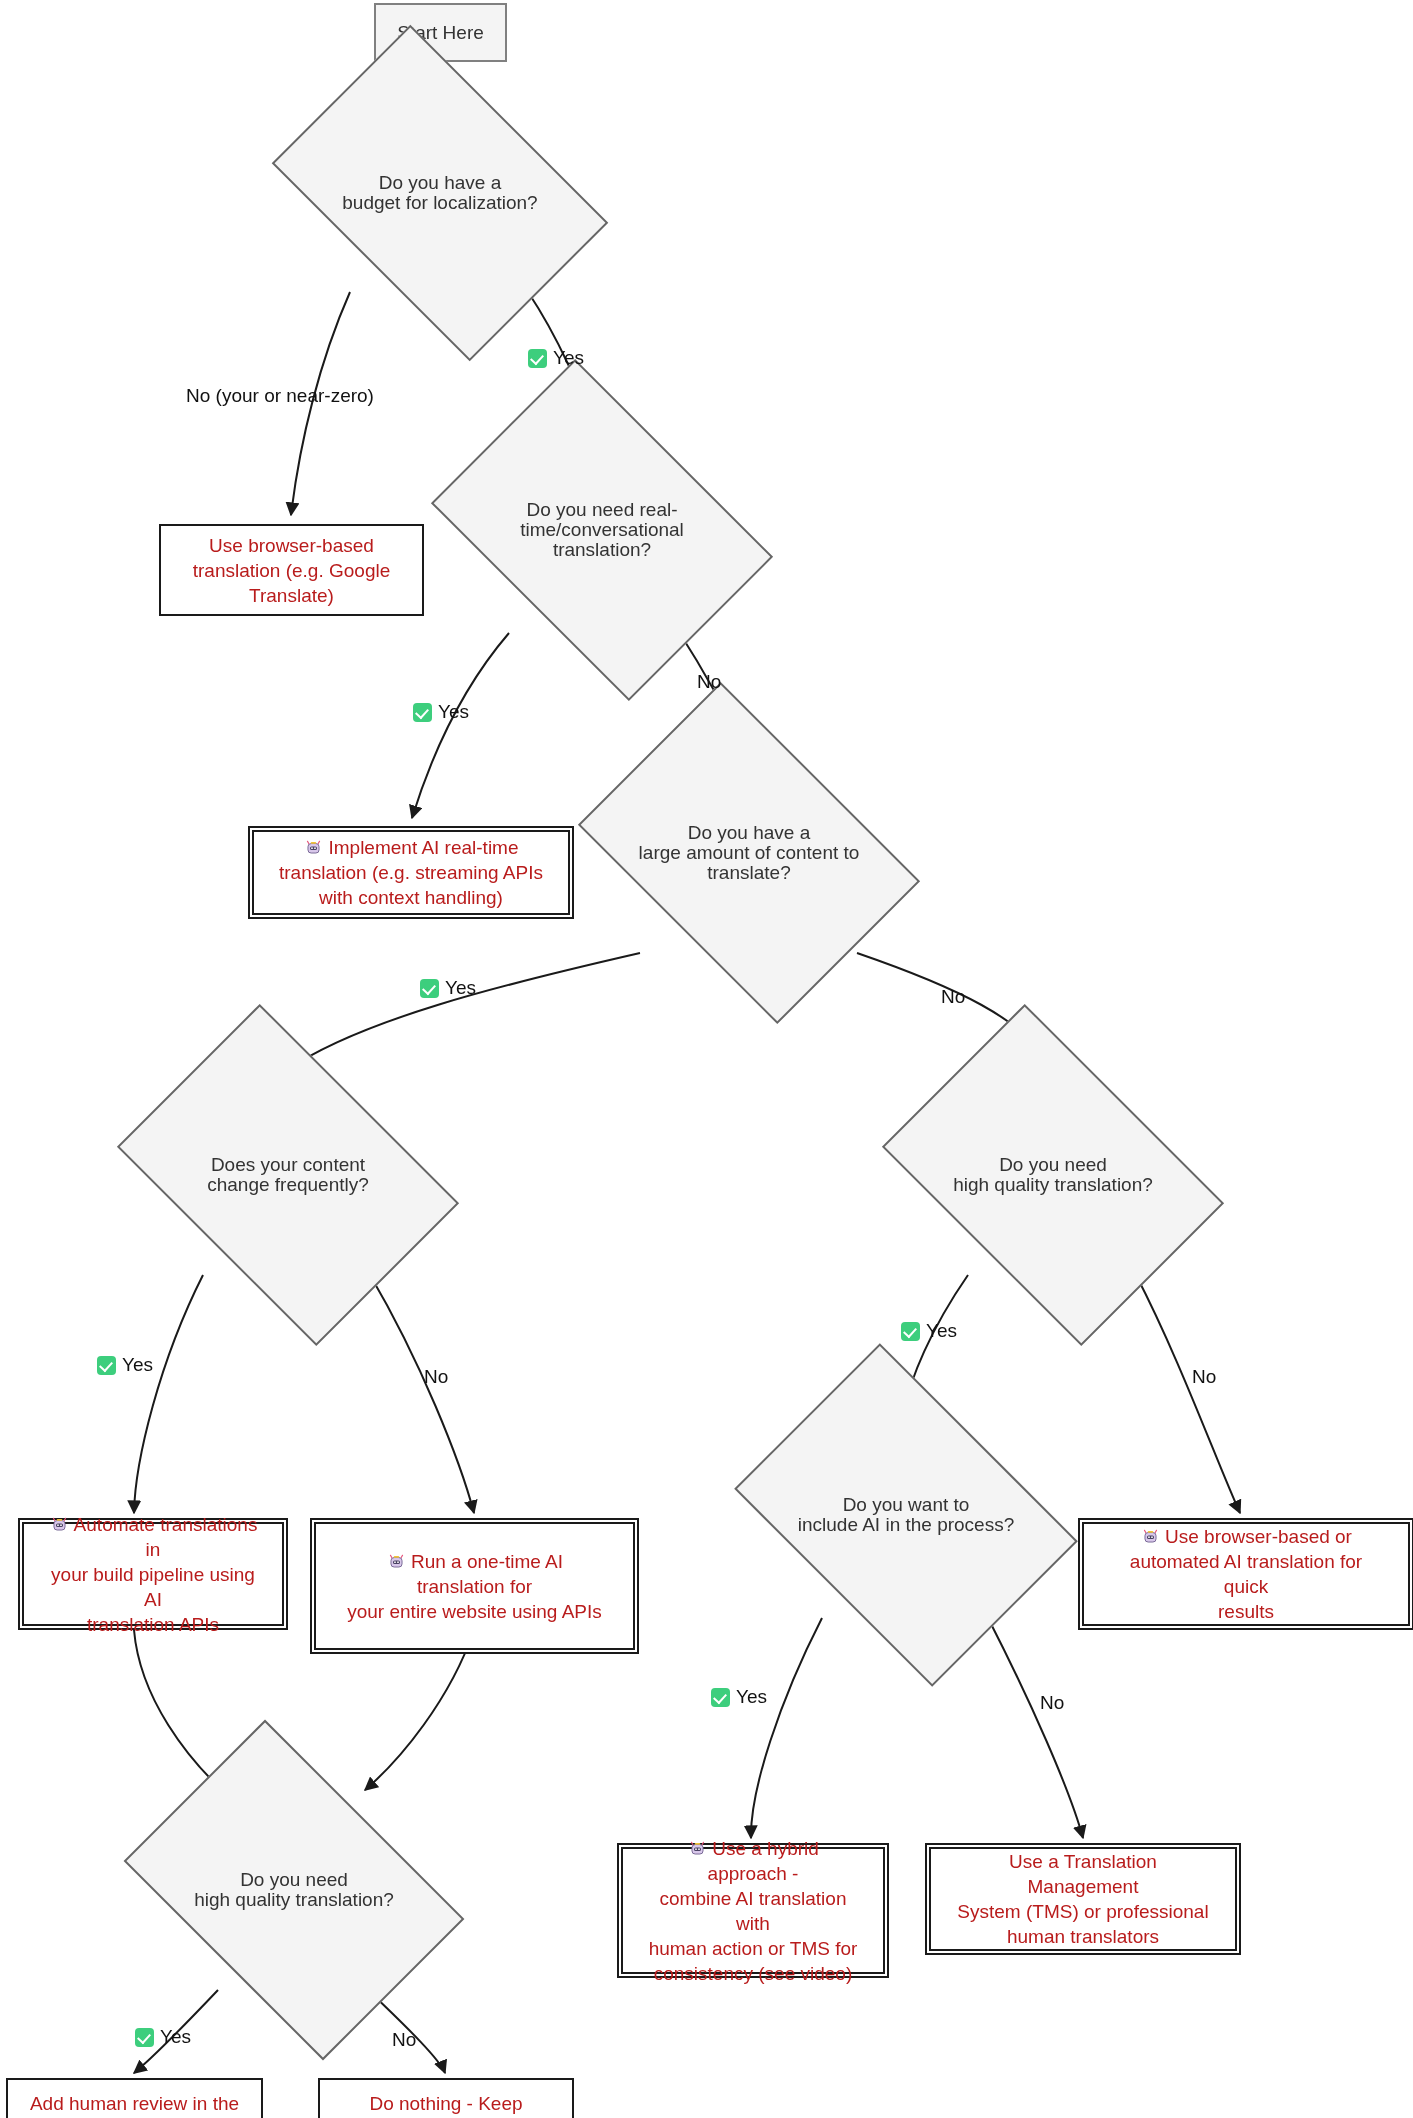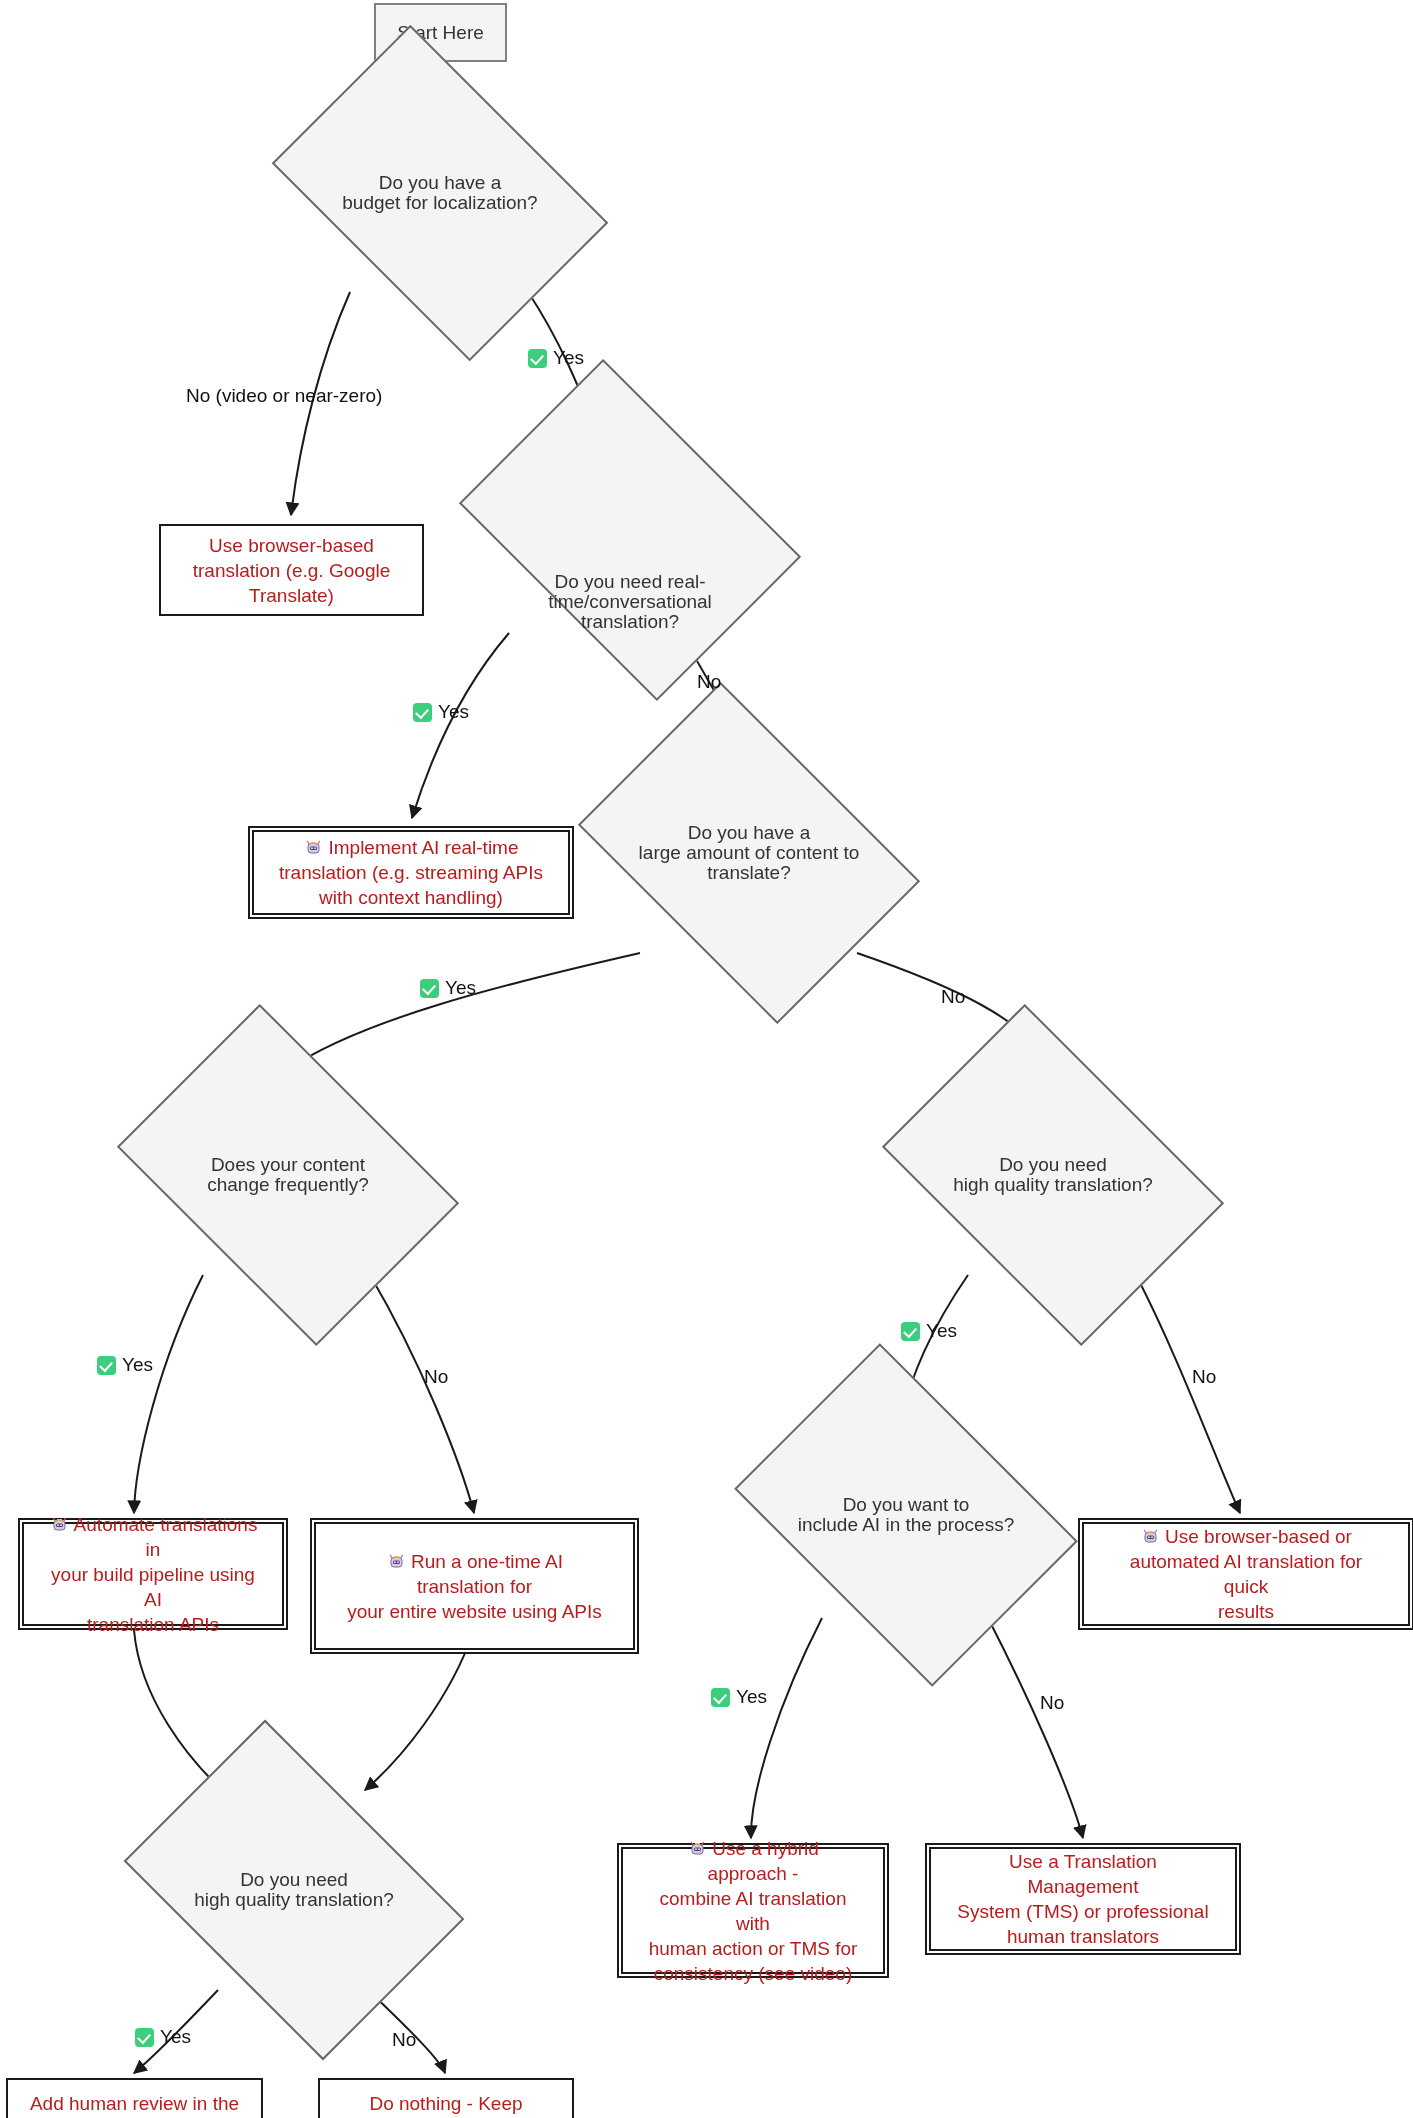--- a/index.html
+++ b/index.html
@@ -172,21 +172,21 @@
 
   <div class="node diamond" style="left:300px; top:95px; width:280px; height:196px;">
     <div class="dia-shape"></div>
     <div class="dia-text">Do you have a<br>budget for localization?</div>
   </div>
 
   <div class="node rect" style="left:159px; top:524px; width:265px; height:92px;">
     <span>Use browser-based<br>translation (e.g. Google<br>Translate)</span>
   </div>
 
-  <div class="node diamond" style="left:490px; top:428px; width:280px; height:204px;align-items:flex-end;">
+  <div class="node diamond" style="left:462px; top:428px; width:280px; height:204px;">
     <div class="dia-shape"></div>
     <div class="dia-text">Do you need real-<br>time/conversational<br>translation?</div>
   </div>
 
   <div class="node rect ai" style="left:248px; top:826px; width:326px; height:93px;">
     <span>
       <svg class="bot" viewBox="0 0 24 24">
         <rect x="5" y="7" width="14" height="12" rx="4" fill="#d8c7ea" stroke="#6b5b8a" stroke-width="1.1"></rect>
         <rect x="7.6" y="10.6" width="8.8" height="4.6" rx="2" fill="#4a4263"></rect>
         <circle cx="10.1" cy="12.9" r="1.1" fill="#ffffff"></circle>
@@ -285,21 +285,21 @@
 
   <div class="node rect" style="left:6px; top:2078px; width:257px; height:75px;">
     <span>Add human review in the<br>loop</span>
   </div>
 
   <div class="node rect" style="left:318px; top:2078px; width:256px; height:75px;">
     <span>Do nothing - Keep<br>translation as it is</span>
   </div>
 
   <div class="elabel" style="left:186px; top:385px;">
-    <span>No (video or near-zero)</span>
+    <span>No (your or near-zero)</span>
   </div>
 
   <div class="elabel" style="left:528px; top:347px;">
     <span class="check"></span>
     <span>Yes</span>
   </div>
 
   <div class="elabel" style="left:413px; top:701px;">
     <span class="check"></span>
     <span>Yes</span>

